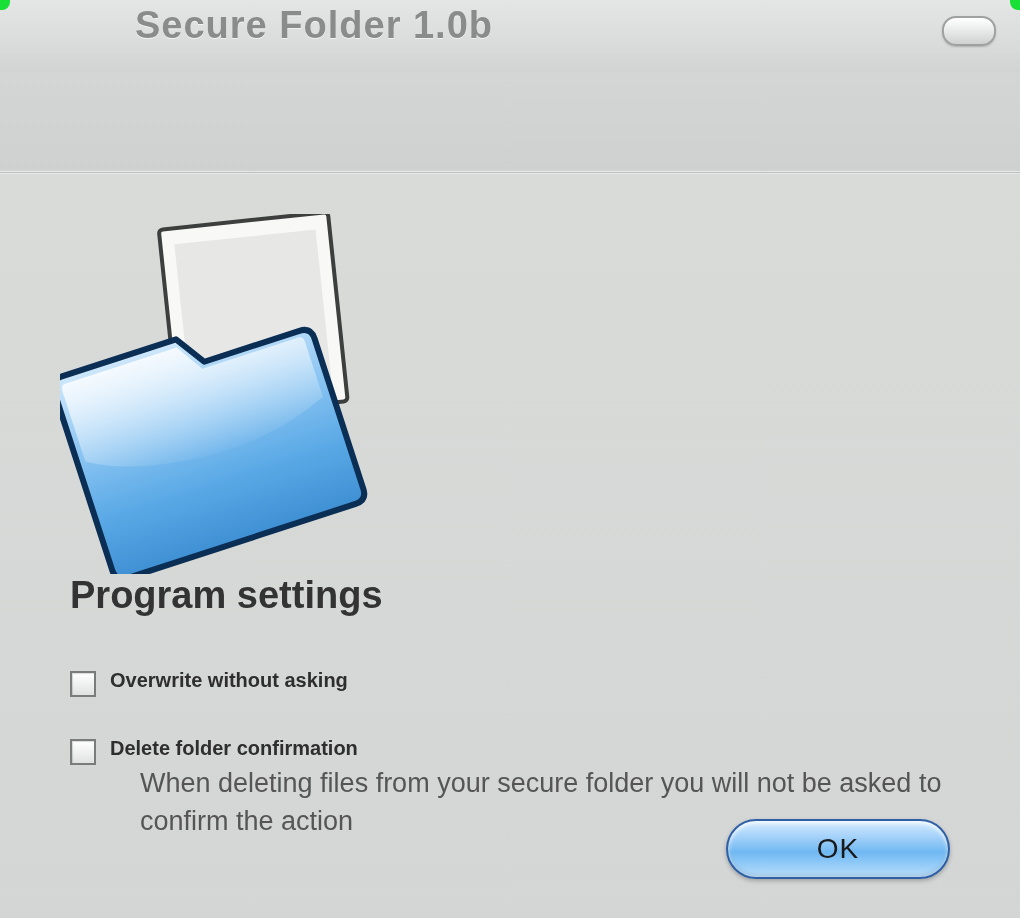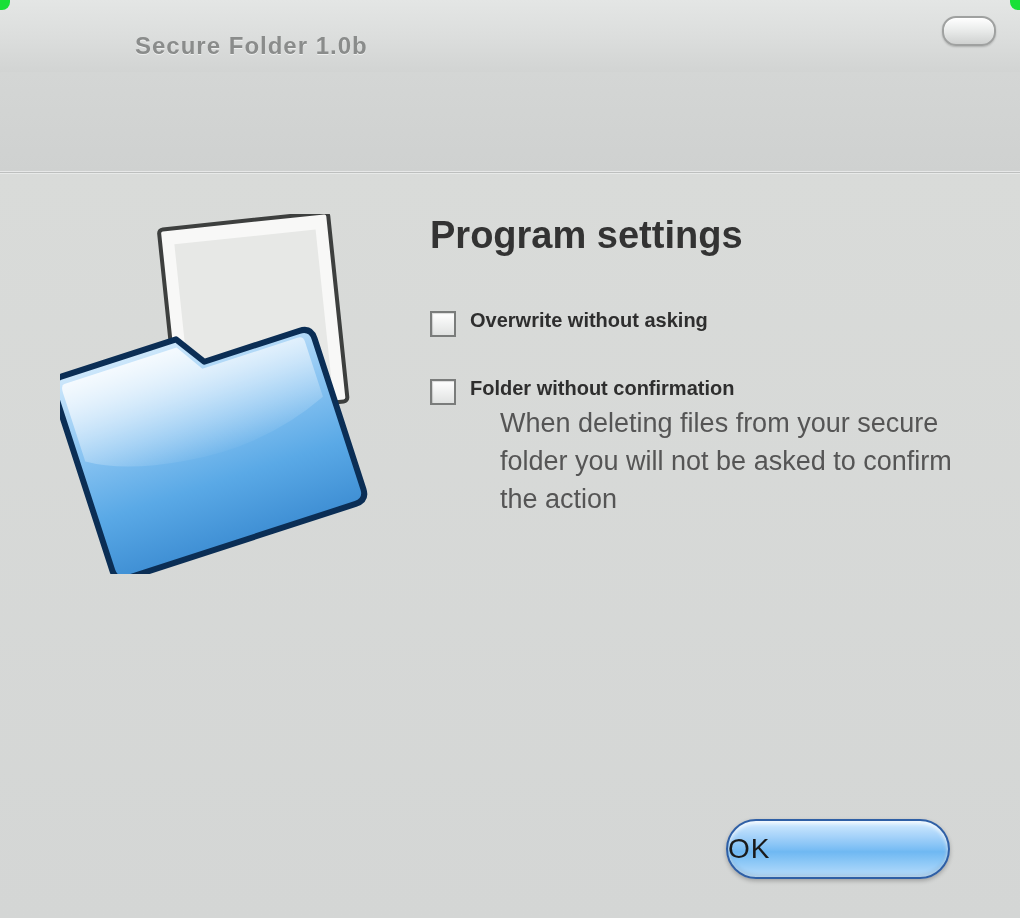--- a/index.html
+++ b/index.html
@@ -25,22 +25,22 @@
     top: 0;
     width: 10px;
     height: 10px;
   }
   .titlebar .corner.left  { left: 0;  background: #18e037; border-bottom-right-radius: 8px; }
   .titlebar .corner.right { right: 0; background: #18e037; border-bottom-left-radius: 8px; }
 
   .titlebar .title {
     position: absolute;
     left: 135px;
-    top: 32px;
-    font-size: 24px;
+    top: 4px;
+    font-size: 38px;
     font-weight: bold;
     color: #8a8c8b;
     letter-spacing: 1px;
     text-shadow: 0 1px 0 rgba(255,255,255,0.6);
   }
 
   .titlebar .pill {
     position: absolute;
     top: 16px;
     right: 24px;
@@ -56,21 +56,21 @@
   .strip {
     height: 100px;
     background: linear-gradient(to bottom, #d4d6d5 0%, #cfd1d0 100%);
     border-bottom: 1px solid #bdbfbe;
     box-shadow: inset 0 -1px 0 rgba(255,255,255,0.5);
   }
 
   
   .content {
     display: flex;
-    flex-direction: row;
+    flex-direction: column;
     padding: 30px 24px 0 40px;
     background: linear-gradient(to bottom, #d9dbd9 0%, #d4d6d5 100%);
     box-sizing: border-box;
     height: 746px;
     position: relative;
     border-top: 1px solid #e8eae9;
   }
 
   
   .icon-col {
@@ -153,20 +153,21 @@
       #8fc9f7 75%,
       #b8ddfb 100%);
     box-shadow: inset 0 2px 4px rgba(255,255,255,0.9),
                 inset 0 -2px 4px rgba(0,0,0,0.12),
                 0 2px 4px rgba(0,0,0,0.25);
     font-size: 28px;
     font-weight: normal;
     color: #1a1a1a;
     display: flex;
     align-items: center;
+    justify-content: center;
     cursor: pointer;
     letter-spacing: 1px;
   }
 </style>
 </head>
 <body>
 
 <div class="titlebar">
   <div class="corner left"></div>
   <div class="corner right"></div>
@@ -234,21 +235,21 @@
     <div class="option">
       <div class="cb"></div>
       <div class="texts">
         <div class="lbl">Overwrite without asking</div>
       </div>
     </div>
 
     <div class="option">
       <div class="cb"></div>
       <div class="texts">
-        <div class="lbl">Folder without confirmation</div>
+        <div class="lbl">Delete folder confirmation</div>
         <div class="desc">When deleting files from your secure folder you will not be asked to confirm the action</div>
       </div>
     </div>
   </div>
 
   <div class="btn-row">
     <div class="ok-btn">
       <span>OK</span>
     </div>
   </div>

